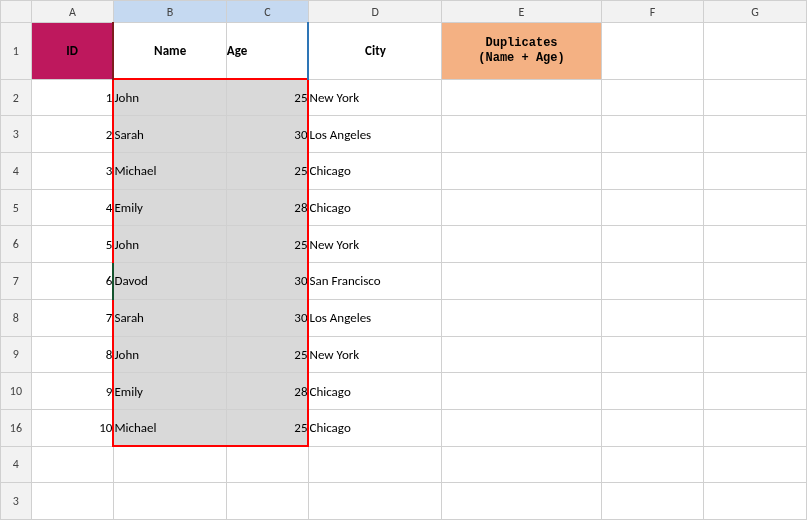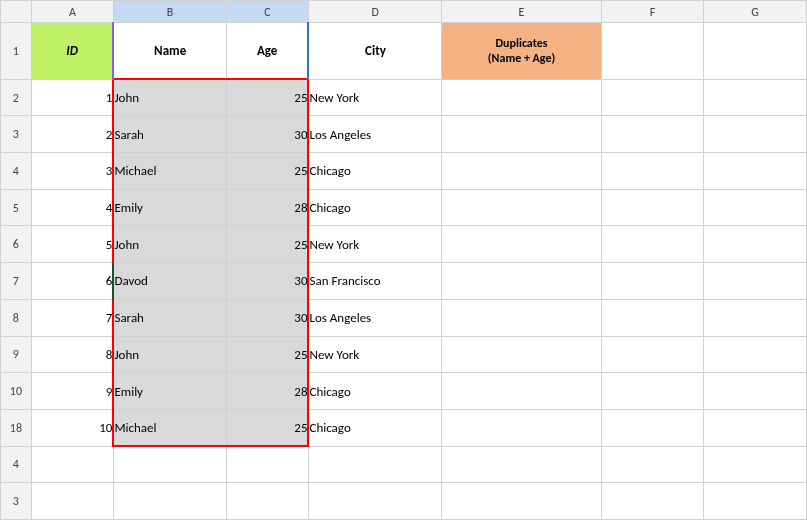--- a/index.html
+++ b/index.html
@@ -52,39 +52,39 @@
       padding: 1px 3px;
       background: #fff;
     }
 
     .cell-right {
       text-align: right;
     }
 
     
     .header-cell {
-      background: #bef264;
+      background: #be185d;
       text-align: center;
       font-weight: bold;
       padding: 2px 3px;
-      font-style: italic;
     }
 
     
     .red-border-left { border-left: 2px solid #ff0000 !important; }
     .red-border-right { border-right: 2px solid #ff0000 !important; }
     .red-border-top { border-top: 2px solid #ff0000 !important; }
 
     
     .col-e-header {
       background: #f4b183;
       font-weight: bold;
       text-align: center;
       padding: 2px 3px;
       line-height: 1.2;
+      font-family: Liberation Mono, monospace;
     }
 
     
     .col-d-header {
       background: #fff;
       font-weight: bold;
       text-align: center;
     }
 
     
@@ -152,22 +152,22 @@
       <th class="col-header w-e">E</th>
       <th class="col-header w-f">F</th>
       <th class="col-header w-g">G</th>
     </tr>
   </thead>
   <tbody>
 
     <tr>
       <td class="row-header">1</td>
       <td class="cell header-cell" style="font-weight:bold;text-align:center;">ID</td>
-      <td class="cell bc-header" style="font-weight:bold;text-align:center;background:#fff;border-left:2px solid #8b5cf6;">Name</td>
-      <td class="cell bc-header" style="font-weight:bold;text-align:center;background:#fff;border-right:2px solid #2e75b6;">Age</td>
+      <td class="cell bc-header" style="font-weight:bold;text-align:center;background:#fff;border-left:2px solid #7f1d1d;">Name</td>
+      <td class="cell bc-header" style="font-weight:bold;text-align:left;background:#fff;border-right:2px solid #2e75b6;">Age</td>
       <td class="cell col-d-header" style="font-weight:bold;text-align:center;margin-left:32px;">City</td>
       <td class="cell col-e-header" style="background:#f4b183;font-weight:bold;text-align:center;line-height:1.2;height:34px;vertical-align:middle;font-size:12px;">Duplicates<br>(Name + Age)</td>
       <td class="cell empty-cell"></td>
       <td class="cell empty-cell"></td>
     </tr>
 
     <tr>
       <td class="row-header">2</td>
       <td class="cell cell-right">1</td>
       <td class="cell bc-data red-border-left red-border-top" style="border-left:2px solid #ff0000;border-top:2px solid #ff0000;">John</td>
@@ -260,21 +260,21 @@
       <td class="cell cell-right">9</td>
       <td class="cell bc-data" style="border-left:2px solid #ff0000;">Emily</td>
       <td class="cell bc-data cell-right" style="border-right:2px solid #ff0000;">28</td>
       <td class="cell">Chicago</td>
       <td class="cell" style="border:1px solid #d0d0d0;"></td>
       <td class="cell empty-cell"></td>
       <td class="cell empty-cell"></td>
     </tr>
 
     <tr>
-      <td class="row-header">18</td>
+      <td class="row-header">16</td>
       <td class="cell cell-right">10</td>
       <td class="cell bc-data" style="border-left:2px solid #ff0000;border-bottom:2px solid #ff0000;">Michael</td>
       <td class="cell bc-data cell-right" style="border-right:2px solid #ff0000;border-bottom:2px solid #ff0000;">25</td>
       <td class="cell">Chicago</td>
       <td class="cell" style="border:1px solid #d0d0d0;"></td>
       <td class="cell empty-cell"></td>
       <td class="cell empty-cell"></td>
     </tr>
 
 

